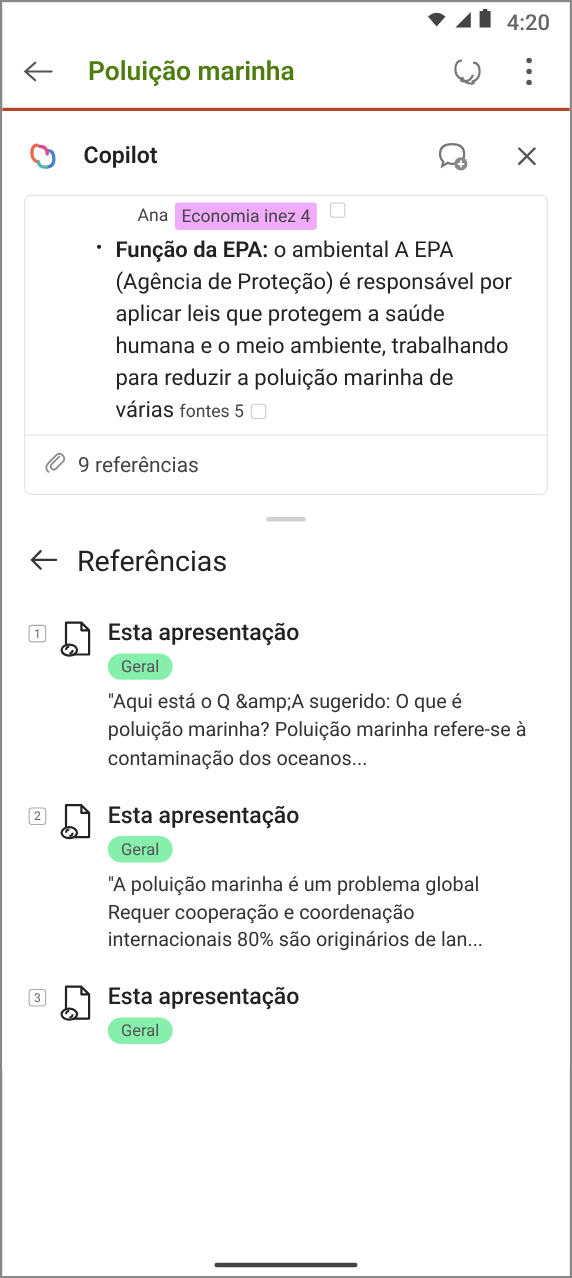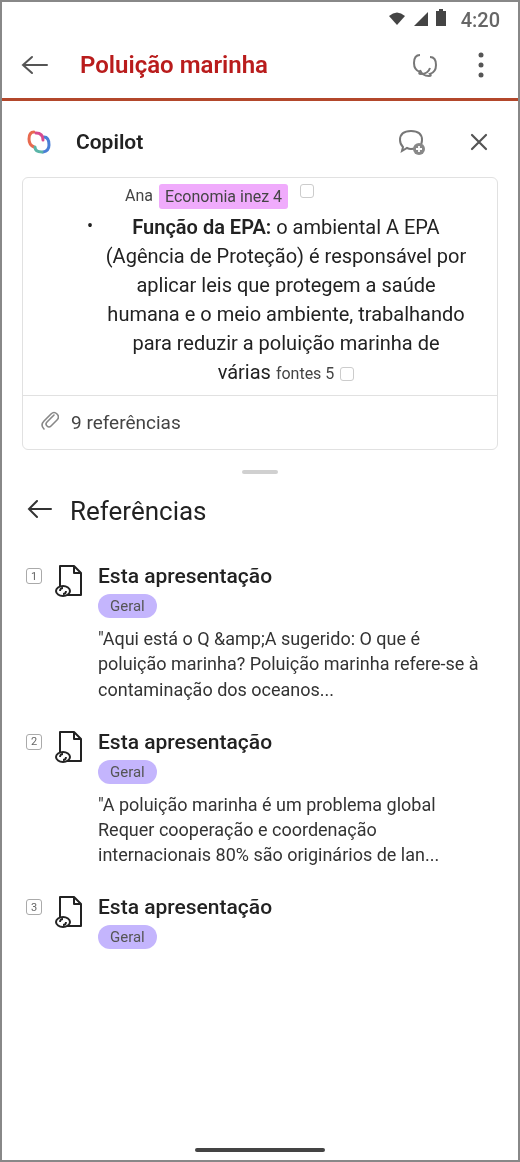--- a/index.html
+++ b/index.html
@@ -34,21 +34,21 @@
       height: 28px;
       display: flex;
       align-items: center;
       color: #444;
       cursor: pointer;
     }
     .app-title {
       flex: 1;
       font-size: 24px;
       font-weight: 600;
-      color: #b91c1c;
+      color: #4d7c0f;
       padding-left: 14px;
     }
     .header-icon {
       width: 38px;
       height: 38px;
       display: flex;
       align-items: center;
       justify-content: center;
       color: #555;
       cursor: pointer;
@@ -116,21 +116,20 @@
       margin-bottom: 4px;
     }
     .tag {
       background: #f0abfc;
       padding: 1px 6px;
       border-radius: 3px;
     }
     .bullet-text {
       padding: 0 30px 0 82px;
       position: relative;
-      text-align: center;
     }
     .bullet-text::before {
       content: "•";
       position: absolute;
       left: 64px;
       top: 0;
       color: #222;
       font-size: 18px;
     }
     .bullet-text .bold { font-weight: 600; }
@@ -214,21 +213,21 @@
       padding-right: 8px;
     }
     .ref-source-title {
       font-size: 21px;
       font-weight: 500;
       color: #222;
       margin-bottom: 6px;
     }
     .ref-tag {
       display: inline-block;
-      background: #c4b5fd;
+      background: #86efac;
       color: #555;
       font-size: 15px;
       padding: 3px 12px;
       border-radius: 12px;
       margin-bottom: 8px;
     }
     .ref-text {
       font-size: 18px;
       color: #333;
       line-height: 1.4;

